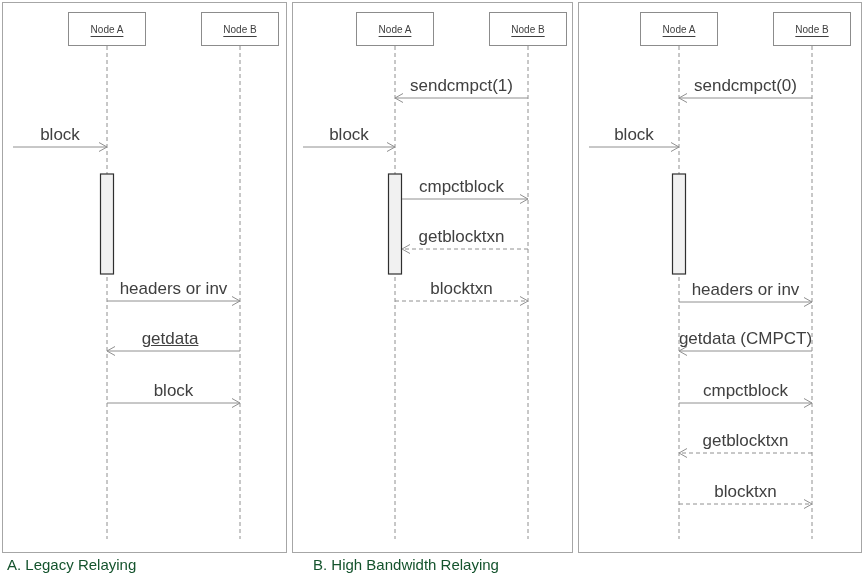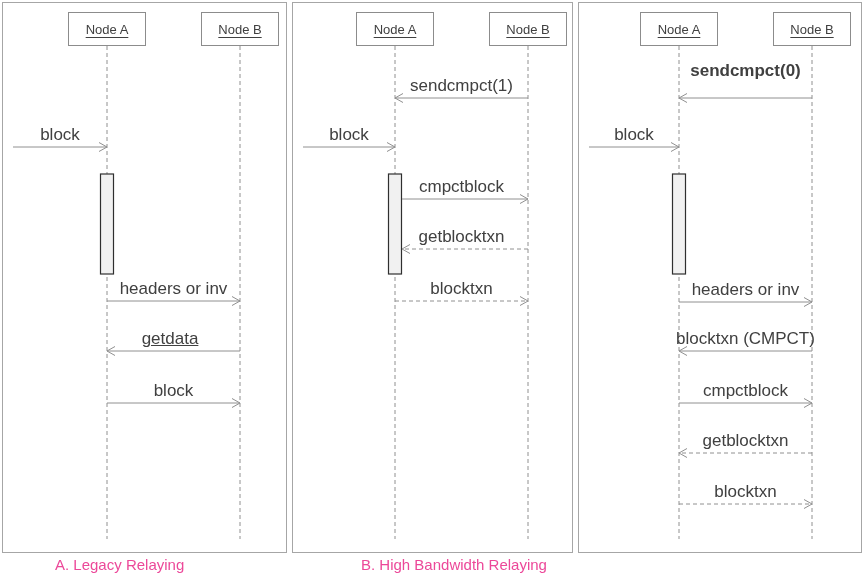--- a/index.html
+++ b/index.html
@@ -30,44 +30,43 @@
     display: block;
   }
   .node-box {
     position: absolute;
     box-sizing: border-box;
     border: 1px solid #8c8c8c;
     background: #ffffff;
     display: flex;
     align-items: center;
     justify-content: center;
-    font-size: 13px;
+    font-size: 10px;
     color: #404040;
   }
   .node-box span {
     text-decoration: underline;
     text-underline-offset: 3px;
   }
   .msg-label {
     position: absolute;
     width: 180px;
     transform: translateX(-50%);
     text-align: center;
     font-size: 17px;
     color: #404040;
     white-space: nowrap;
     line-height: 18px;
   }
   .caption {
     position: absolute;
     top: 556px;
     font-size: 15px;
-    color: #ec4899;
+    color: #14532d;
     white-space: nowrap;
-    margin-left: 48px;
   }
 </style>
 </head>
 <body>
 
 <div id="stage">
   <section class="panel" style="left: 2px; width: 285px;">
       <svg class="wires" width="283" height="549">
         <line x1="104" y1="43" x2="104" y2="536" stroke="#909090" stroke-width="1" stroke-dasharray="4,3"></line>
         <line x1="237" y1="43" x2="237" y2="536" stroke="#909090" stroke-width="1" stroke-dasharray="4,3"></line>
@@ -133,24 +132,24 @@
         <polyline points="225,294.5 233,299 225,303.5" fill="none" stroke="#909090" stroke-width="1"></polyline>
         <line x1="233" y1="348" x2="100" y2="348" stroke="#909090" stroke-width="1"></line>
         <polyline points="108,343.5 100,348 108,352.5" fill="none" stroke="#909090" stroke-width="1"></polyline>
         <line x1="100" y1="400" x2="233" y2="400" stroke="#909090" stroke-width="1"></line>
         <polyline points="225,395.5 233,400 225,404.5" fill="none" stroke="#909090" stroke-width="1"></polyline>
         <line x1="233" y1="450" x2="100" y2="450" stroke="#909090" stroke-width="1" stroke-dasharray="4,3"></line>
         <polyline points="108,445.5 100,450 108,454.5" fill="none" stroke="#909090" stroke-width="1"></polyline>
         <line x1="100" y1="501" x2="233" y2="501" stroke="#909090" stroke-width="1" stroke-dasharray="4,3"></line>
         <polyline points="225,496.5 233,501 225,505.5" fill="none" stroke="#909090" stroke-width="1"></polyline>
       </svg>
-      <div class="msg-label" style="left: 166.5px; top: 59px; font-weight: bold;">sendcmpct(0)</div>
+      <div class="msg-label" style="left: 166.5px; top: 74px;">sendcmpct(0)</div>
       <div class="msg-label" style="left: 55px; top: 123px;">block</div>
       <div class="msg-label" style="left: 166.5px; top: 278px;">headers or inv</div>
-      <div class="msg-label" style="left: 166.5px; top: 327px;">blocktxn (CMPCT)</div>
+      <div class="msg-label" style="left: 166.5px; top: 327px;">getdata (CMPCT)</div>
       <div class="msg-label" style="left: 166.5px; top: 379px;">cmpctblock</div>
       <div class="msg-label" style="left: 166.5px; top: 429px;">getblocktxn</div>
       <div class="msg-label" style="left: 166.5px; top: 480px;">blocktxn</div>
       <div class="node-box" style="left: 61px; top: 9px; width: 78px; height: 34px;">
         <span>Node A</span>
       </div>
       <div class="node-box" style="left: 194px; top: 9px; width: 78px; height: 34px;">
         <span>Node B</span>
       </div>
     </section>

